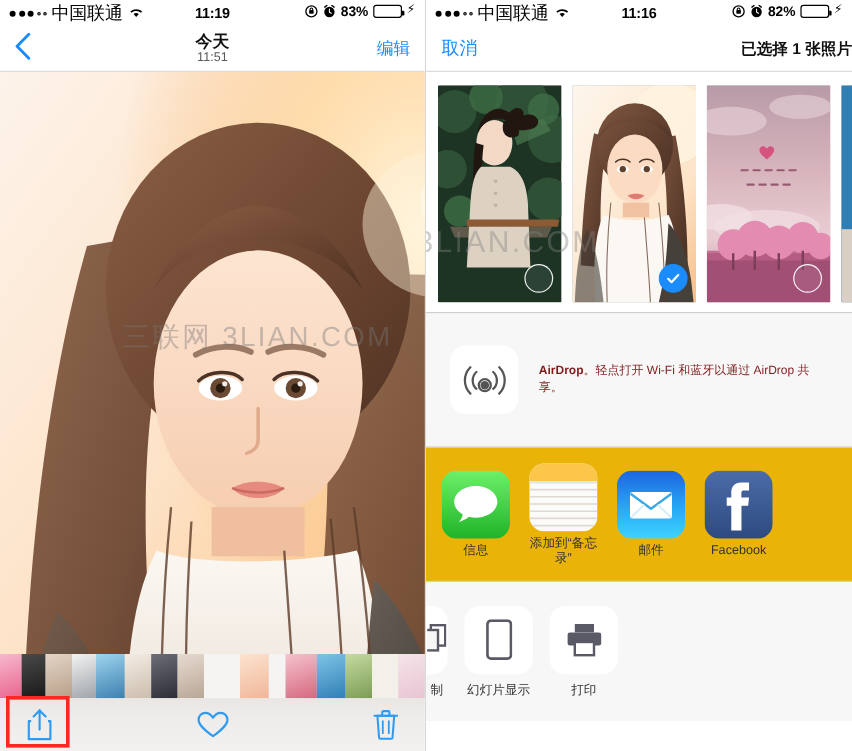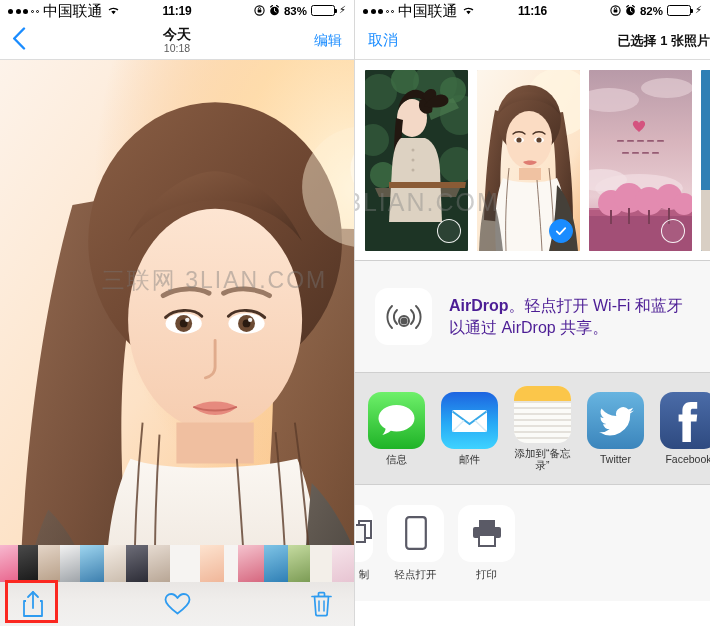--- a/index.html
+++ b/index.html
@@ -77,21 +77,21 @@
   
   .nav2 {
     height: 38px; display: flex; align-items: center; padding: 0 13px;
     background: #fff; position: relative; border-bottom: 1px solid #dcdcdc;
   }
   .nav2-cancel { color: #1a8cff; font-size: 15px; cursor: pointer; z-index: 2;}
   .nav2-title { position:absolute; left:0; right:0; text-align:right;
     font-size: 13px; font-weight: 600; color:#111; pointer-events:none; }
 
   .sel-strip {
-    height: 201px; background: #fff; display: flex; align-items: center;
+    height: 201px; background: #fff; display: flex; 
     gap: 9px; padding: 11px 10px; overflow: hidden; position: relative;
     border-bottom: 1px solid #cfcfcf;
   }
   .sel-th {
     position: relative; flex: 0 0 auto; width: 103px; height: 181px;
     border-radius: 1px; overflow: hidden; background:#ccc;
   }
   .sel-mark {
     position:absolute; right:7px; bottom:8px; width: 24px; height: 24px; border-radius:50%;
   }
@@ -104,25 +104,25 @@
   }
 
   .airdrop-sec {
     height: 112px; background: #f7f7f7; display: flex; align-items: center;
     padding: 0 20px; gap: 17px; border-bottom: 1px solid #cfcfcf;
   }
   .airdrop-icon {
     width: 57px; height: 57px; border-radius: 13px; background: #fff;
     display:flex;align-items:center;justify-content:center; flex: 0 0 auto;
   }
-  .airdrop-text { font-size: 16px; color: #4c1d95; line-height: 1.35; }
+  .airdrop-text { font-size: 10px; color: #7f1d1d; line-height: 1.35; }
   .airdrop-text b { font-weight: 700; }
 
   .app-row {
-    height: 112px; background: #e5e5e5; display: flex; align-items: center;
+    height: 112px; background: #eab308; display: flex; align-items: center;
     padding: 0 13px; gap: 16px; overflow: hidden; border-bottom: 1px solid #cfcfcf;
     position: relative;
   }
   .app-item { width: 57px; flex: 0 0 auto; text-align: center; cursor: pointer; }
   .app-ic { width: 57px; height: 57px; border-radius: 13px; overflow: hidden; position: relative; }
   .app-lbl { margin-top: 5px; font-size: 10.5px; color: #333; line-height: 1.12; }
 
   .act-row {
     height: 116px; background: #f7f7f7; display: flex; align-items: center;
     padding: 0 0 0 0; gap: 14px; overflow: hidden; position: relative;
@@ -181,21 +181,21 @@
     </div>
 
     <div class="nav">
       <div class="nav-back">
         <svg width="14" height="23" viewBox="0 0 14 23">
             <path d="M12 1.5 2.2 11.5 12 21.5" fill="none" stroke="#1a8cff" stroke-width="2.4" stroke-linecap="round" stroke-linejoin="round"></path>
           </svg>
       </div>
       <div class="nav-title-wrap">
         <div class="nav-title">今天</div>
-        <div class="nav-sub">10:18</div>
+        <div class="nav-sub">11:51</div>
       </div>
       <div class="nav-edit">编辑</div>
     </div>
 
     <div class="photo-main">
       <svg class="photo-art" viewBox="0 0 355 485" preserveAspectRatio="xMidYMid slice">
         <defs>
           <linearGradient id="sky" x1="0" y1="0" x2="1" y2="1">
             <stop offset="0%" stop-color="#fdf3ea"></stop>
               <stop offset="45%" stop-color="#fde2c6"></stop>
@@ -525,65 +525,50 @@
           <rect width="57" height="57" fill="url(#g1)"></rect>
           <path d="M28.5 13c9.9 0 18 5.9 18 13.2 0 7.3-8.1 13.2-18 13.2-2 0-3.9-.2-5.7-.7-2.3 2-5.3 3.5-8.4 4.2 1.7-1.9 2.9-4.1 3.2-6.2-4.3-2.4-7.1-6.2-7.1-10.5C10.5 18.9 18.6 13 28.5 13z" fill="#fff"></path>
             </svg>
         </div>
         <div class="app-lbl">信息</div>
       </div>
 
       <div class="app-item">
         <div class="app-ic">
           <svg viewBox="0 0 57 57">
+          <rect width="57" height="57" fill="#fbfbf8"></rect>
+          <rect width="57" height="15" fill="#fbc64a"></rect>
+          <rect y="15" width="57" height="2" fill="#e7e4dd"></rect>
+          <g stroke="#ddd9d1" stroke-width="1.3">
+                <path d="M0 22h57M0 28h57M0 34h57M0 40h57M0 46h57M0 52h57"></path>
+              </g>
+            </svg>
+        </div>
+        <div class="app-lbl">添加到“备忘录”</div>
+      </div>
+
+      <div class="app-item">
+        <div class="app-ic">
+          <svg viewBox="0 0 57 57">
               <defs>
                 <linearGradient id="g2" x1="0" y1="0" x2="0" y2="1">
                   <stop offset="0%" stop-color="#1d64e0"></stop>
                   <stop offset="55%" stop-color="#27a9f5"></stop>
                   <stop offset="100%" stop-color="#3fd3ff"></stop>
                 </linearGradient>
               </defs>
           <rect width="57" height="57" fill="url(#g2)"></rect>
           <rect x="11" y="18" width="35" height="22" rx="2" fill="#fff"></rect>
           <path d="M11.5 19.5 28.5 32l17-12.5" fill="none" stroke="#3aa9e8" stroke-width="2"></path>
           <path d="M11.5 39.5 23 28.5M45.5 39.5 34 28.5" fill="none" stroke="#d7ecf8" stroke-width="1.6"></path>
             </svg>
         </div>
         <div class="app-lbl">邮件</div>
       </div>
 
-      <div class="app-item">
-        <div class="app-ic">
-          <svg viewBox="0 0 57 57">
-          <rect width="57" height="57" fill="#fbfbf8"></rect>
-          <rect width="57" height="15" fill="#fbc64a"></rect>
-          <rect y="15" width="57" height="2" fill="#e7e4dd"></rect>
-          <g stroke="#ddd9d1" stroke-width="1.3">
-                <path d="M0 22h57M0 28h57M0 34h57M0 40h57M0 46h57M0 52h57"></path>
-              </g>
-            </svg>
-        </div>
-        <div class="app-lbl">添加到“备忘录”</div>
-      </div>
-
-      <div class="app-item">
-        <div class="app-ic">
-          <svg viewBox="0 0 57 57">
-              <defs>
-                <linearGradient id="g3" x1="0" y1="0" x2="0" y2="1">
-                  <stop offset="0%" stop-color="#67b4e0"></stop>
-                  <stop offset="100%" stop-color="#3b85bc"></stop>
-                </linearGradient>
-              </defs>
-          <rect width="57" height="57" fill="url(#g3)"></rect>
-          <path d="M47 18.5a14 14 0 0 1-4.1 1.2 7.2 7.2 0 0 0 3.1-4 14.7 14.7 0 0 1-4.5 1.8 7.1 7.1 0 0 0-12.2 6.5A20.3 20.3 0 0 1 14.5 16.4a7.1 7.1 0 0 0 2.2 9.5 7 7 0 0 1-3.2-.9v.1a7.1 7.1 0 0 0 5.7 7 7.2 7.2 0 0 1-3.2.1 7.1 7.1 0 0 0 6.6 5 14.3 14.3 0 0 1-10.5 2.9 20.2 20.2 0 0 0 31.1-17.8c0-.3 0-.6 0-.9A14.4 14.4 0 0 0 47 18.5z" fill="#fff"></path>
-            </svg>
-        </div>
-        <div class="app-lbl">Twitter</div>
-      </div>
 
       <div class="app-item">
         <div class="app-ic">
           <svg viewBox="0 0 57 57">
               <defs>
                 <linearGradient id="g4" x1="0" y1="0" x2="0" y2="1">
                   <stop offset="0%" stop-color="#4b6ca8"></stop>
                   <stop offset="100%" stop-color="#2e4a80"></stop>
                 </linearGradient>
               </defs>
@@ -612,21 +597,21 @@
 
 
       <div class="act-item">
         <div class="act-ic">
           <svg width="22" height="34" viewBox="0 0 22 34">
             <rect x="1.2" y="1.2" width="19.6" height="31.6" rx="3" fill="none" stroke="#5a5a66" stroke-width="2.2"></rect>
             <rect x="4" y="5" width="14" height="21.5" fill="#fff"></rect>
             <circle cx="11" cy="29.6" r="1.5" fill="#fff"></circle>
           </svg>
         </div>
-        <div class="act-lbl">轻点打开</div>
+        <div class="act-lbl">幻灯片显示</div>
       </div>
 
       <div class="act-item">
         <div class="act-ic">
           <svg width="32" height="30" viewBox="0 0 32 30">
             <rect x="8" y="2" width="16" height="7" fill="#5a5a66"></rect>
             <rect x="2" y="9" width="28" height="11" rx="2" fill="#5a5a66"></rect>
             <rect x="8" y="17" width="16" height="11" fill="#fff" stroke="#5a5a66" stroke-width="2"></rect>
           </svg>
         </div>

